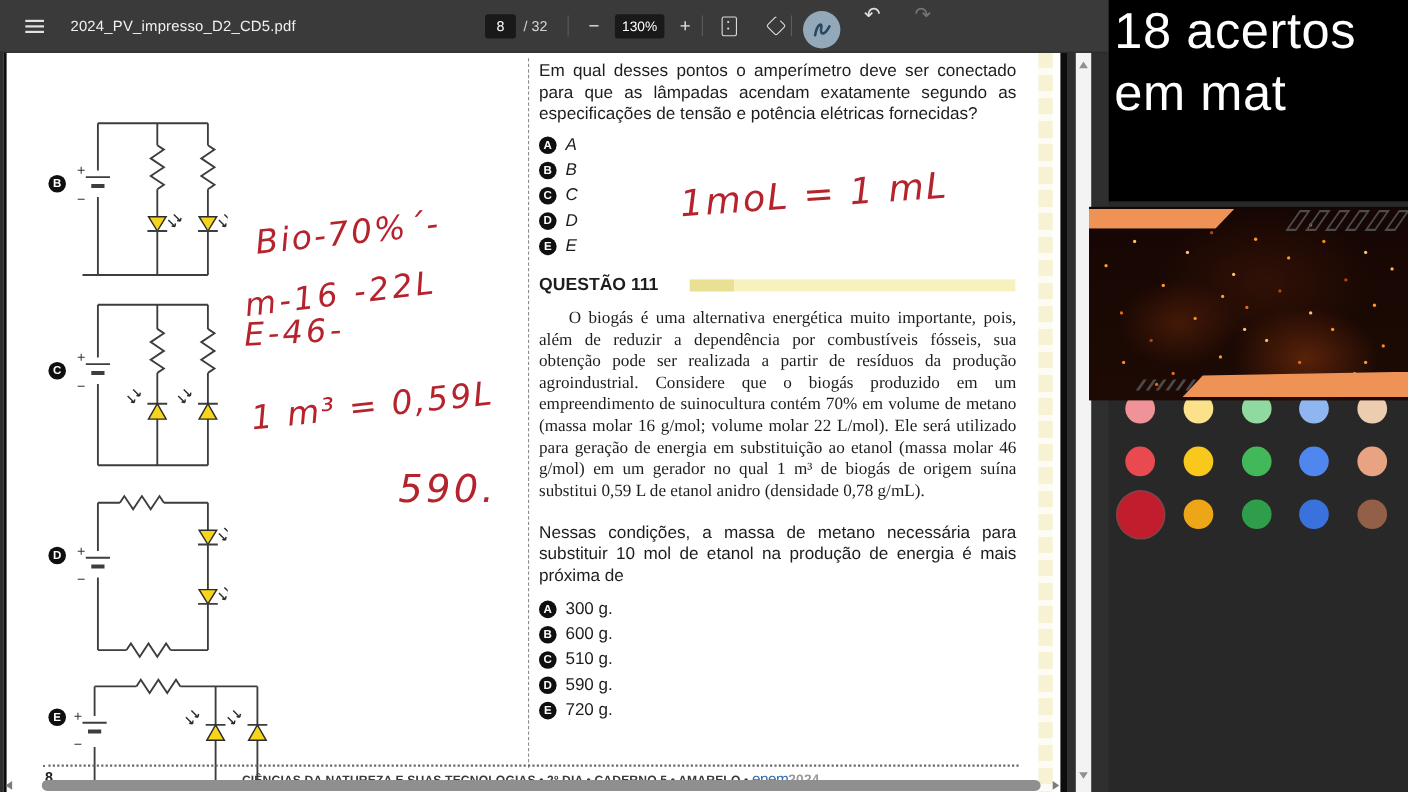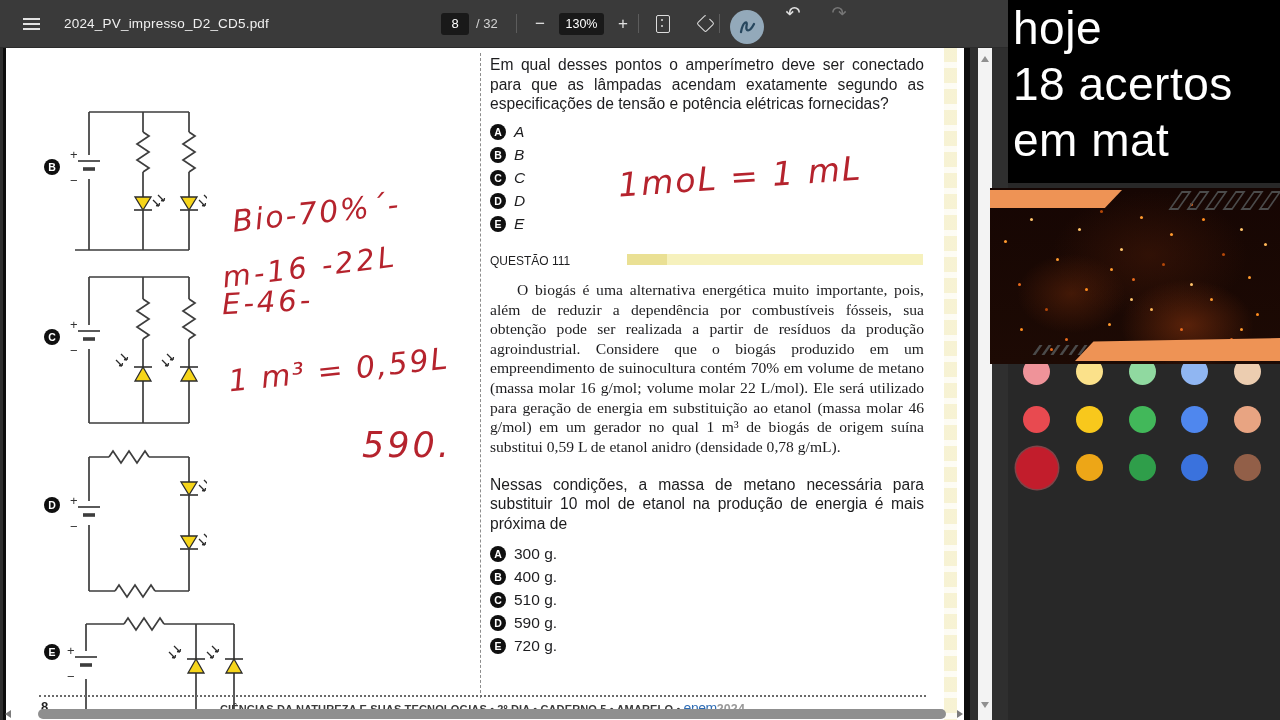--- a/index.html
+++ b/index.html
@@ -54,21 +54,21 @@
          border-radius:50%;background:#0f0f0f;color:#fff;font-size:10.5px;font-weight:bold;flex:0 0 16px;}
   .circ-label{position:absolute;}
 
   
   .textcol{position:absolute;left:484px;top:8px;width:434px;color:#1d1d1f;}
   .stem{font-size:15.6px;line-height:1.26;text-align:justify;}
   .opts{margin-top:7px;}
   .opt{display:flex;align-items:center;gap:8px;height:23px;font-size:15.5px;}
   .opt .it{font-style:italic;}
   .q-head{position:relative;margin-top:15px;height:20px;}
-  .q-head h2{margin:0;font-size:12px;font-weight:normal;display:inline;position:relative;z-index:1;}
+  .q-head h2{margin:0;font-size:16px;font-weight:bold;display:inline;position:relative;z-index:1;}
   .hl-bar{position:absolute;left:137px;right:1px;top:3px;height:11px;
           background:linear-gradient(90deg,#eae094 0,#eae094 40px,#f6f1bd 40px);}
   .para1{margin-top:9px;font-size:15.6px;line-height:1.26;text-align:justify;text-indent:27px;font-family:Liberation Serif, serif;}
   .para2{margin-top:18px;font-size:15.6px;line-height:1.26;text-align:justify;}
   .opts2{margin-top:9px;}
 
   
   .pfooter{position:absolute;left:33px;right:38px;top:648px;}
   .f-line{border-top:2.5px dotted #6a6a6a;}
   .f-row{position:relative;height:18px;margin-top:1px;}
@@ -298,21 +298,21 @@
         </div>
         <div class="para1">O biogás é uma alternativa energética muito importante, pois, além de reduzir a dependência por combustíveis fósseis, sua obtenção pode ser realizada a partir de resíduos da produção agroindustrial. Considere que o biogás produzido em um empreendimento de suinocultura contém 70% em volume de metano (massa molar 16 g/mol; volume molar 22 L/mol). Ele será utilizado para geração de energia em substituição ao etanol (massa molar 46 g/mol) em um gerador no qual 1 m³ de biogás de origem suína substitui 0,59 L de etanol anidro (densidade 0,78 g/mL).</div>
         <div class="para2">Nessas condições, a massa de metano necessária para substituir 10 mol de etanol na produção de energia é mais próxima de</div>
         <div class="opts opts2">
           <div class="opt">
             <span class="badge">A</span>
             <span>300 g.</span>
             </div>
           <div class="opt">
             <span class="badge">B</span>
-            <span>400 g.</span>
+            <span>600 g.</span>
             </div>
           <div class="opt">
             <span class="badge">C</span>
             <span>510 g.</span>
             </div>
           <div class="opt">
             <span class="badge">D</span>
             <span>590 g.</span>
             </div>
           <div class="opt">
@@ -346,21 +346,20 @@
     </div>
     <div class="hscroll">
       <span class="tri-left"></span>
       <span class="h-thumb"></span>
       <span class="tri-right"></span>
     </div>
   </div>
 
   <div class="sidebar">
     <div class="score-panel">
-      <div>hoje</div>
       <div>18 acertos</div>
       <div>em mat</div>
     </div>
 
     <div class="palette">
       <div class="prow">
         <span class="cell">
             <span class="swatch" style="background: rgb(239, 147, 153);"></span>
           </span>
         <span class="cell">

